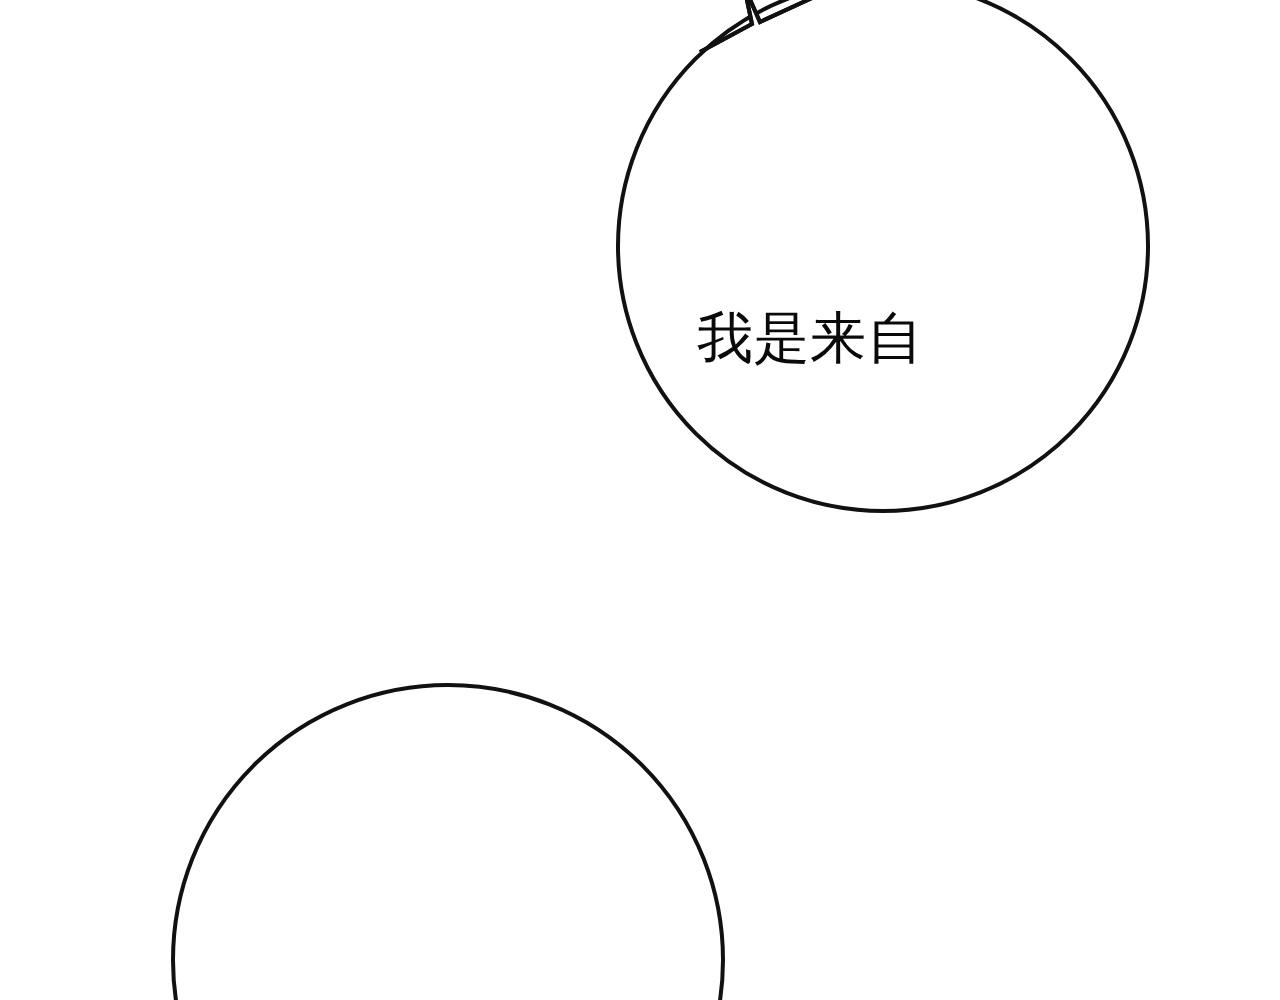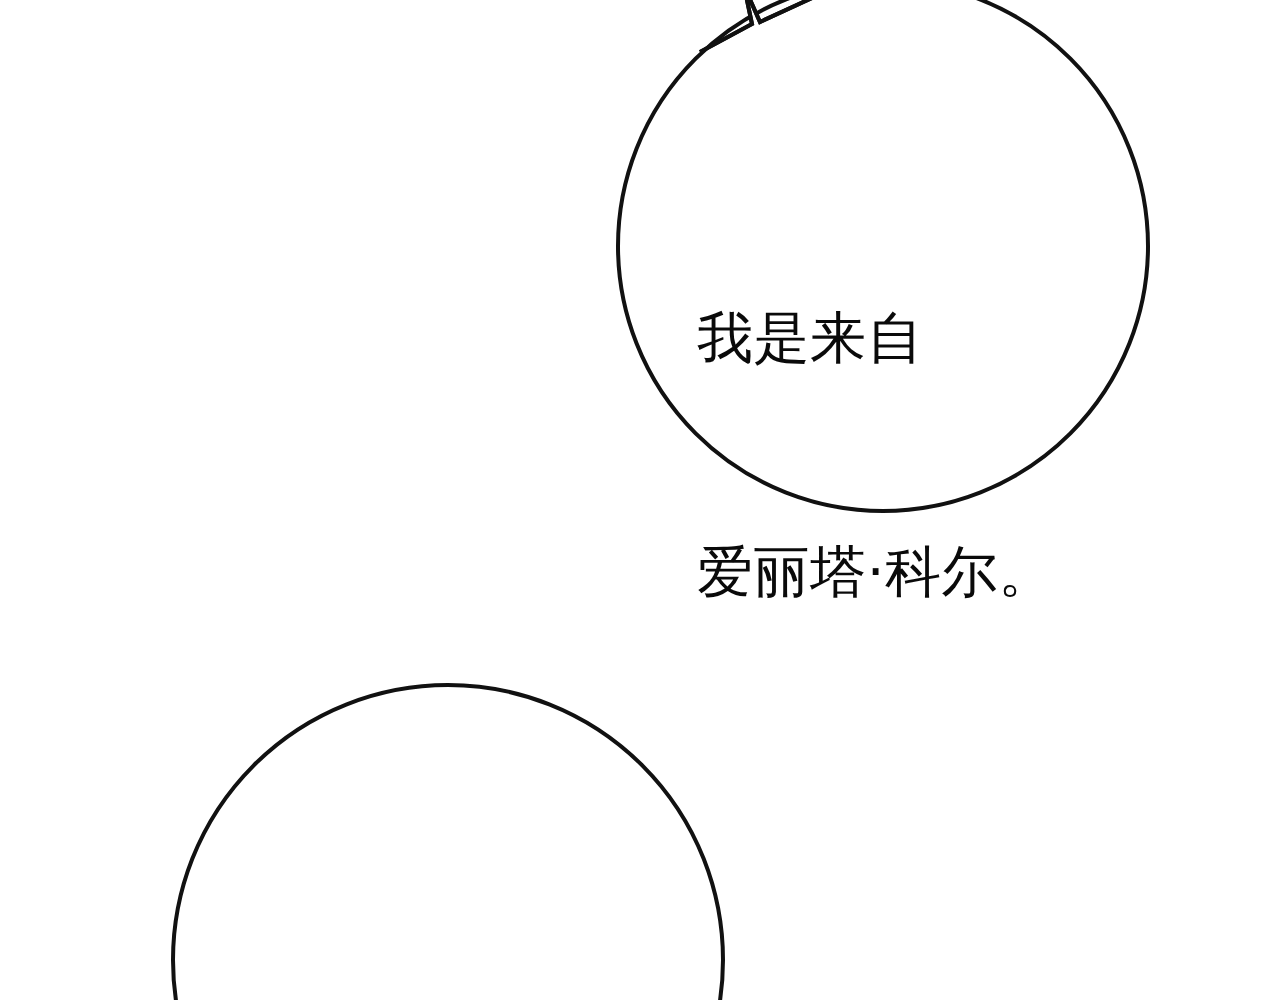--- a/index.html
+++ b/index.html
@@ -73,21 +73,20 @@
       <path d="M 700 52 L 752 24 L 744 -14 L 760 22 L 812 -2" fill="none" stroke="#111111" stroke-width="4" stroke-linejoin="miter"></path>
     </g>
 
     <g>
       <circle cx="448" cy="960" r="275" fill="#ffffff" stroke="#111111" stroke-width="4"></circle>
     </g>
   </svg>
 
   <div id="bubble-1-text" class="bubble-text">
     <span class="line">我是来自</span>
-    <span class="line">爱丽塔·科尔。</span>
   </div>
 
   <div id="bubble-2-text" class="bubble-text">
     
     
   </div>
 
 </div>
 
 </body></html>

